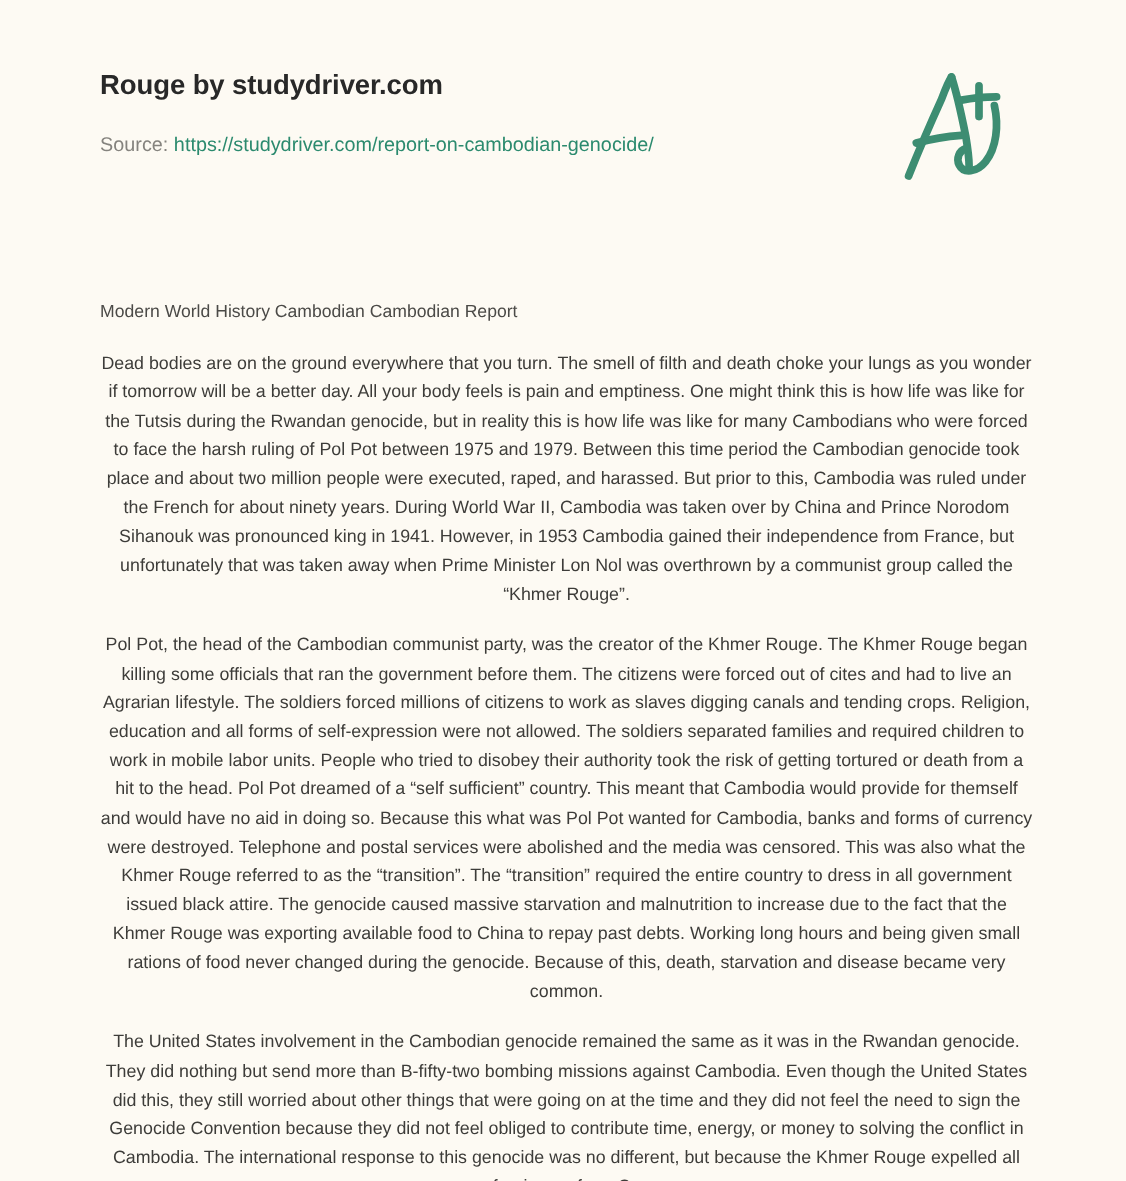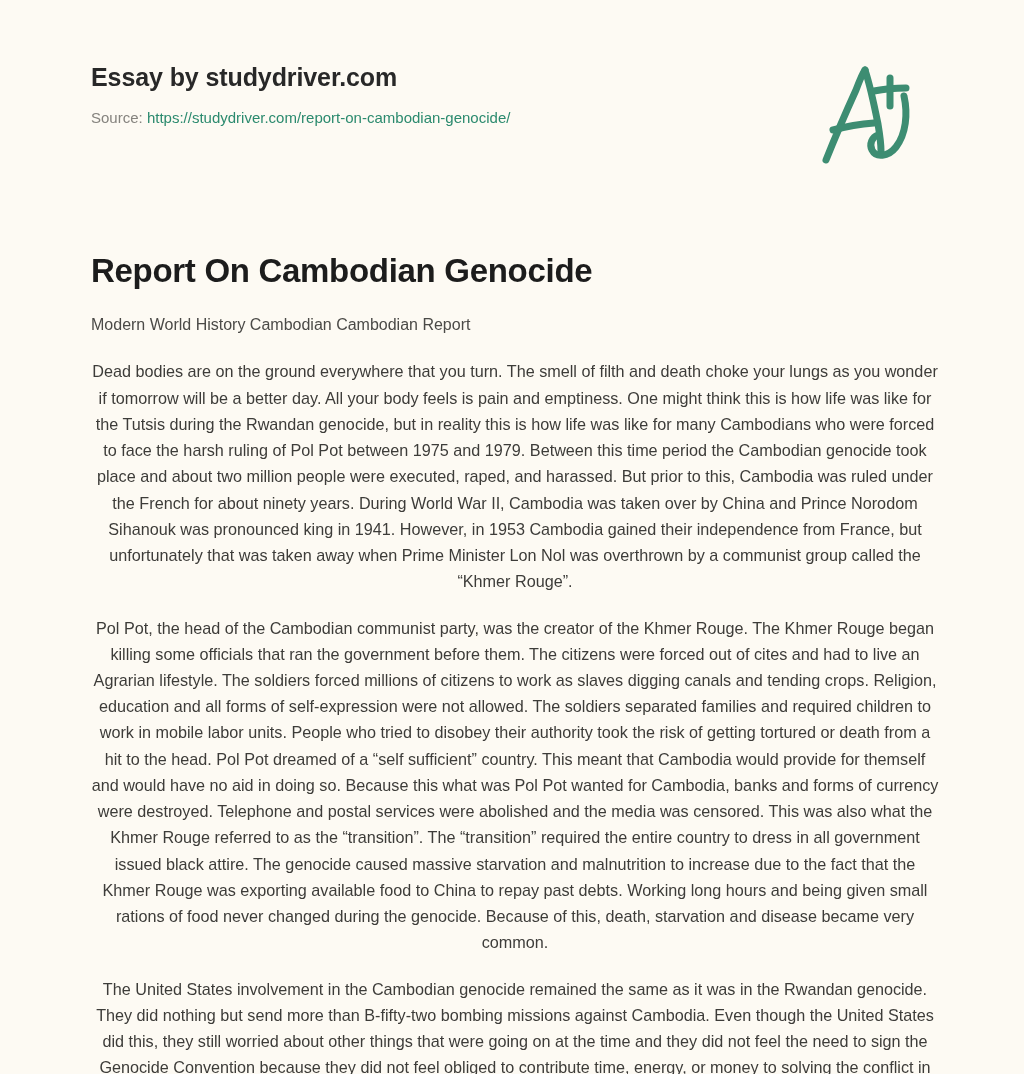--- a/index.html
+++ b/index.html
@@ -36,22 +36,22 @@
   .brand-line {
     font-size: 25px;
     font-weight: bold;
     color: #282828;
     letter-spacing: -0.1px;
     line-height: 1.2;
     margin: 0;
   }
 
   .source-line {
-    margin: 16px 0 0 0;
-    font-size: 15px;
+    margin: 28px 0 0 0;
+    font-size: 18px;
     line-height: 1.3;
     color: #7c7a75;
     white-space: nowrap;
   }
 
   .source-label {
     color: #85837e;
   }
 
   .source-url {
@@ -112,21 +112,21 @@
   .body-copy p:last-child {
     margin-bottom: 0;
   }
 </style>
 </head>
 <body>
 
 <div class="page">
 
   <div class="header">
-    <div class="brand-line">Essay by studydriver.com</div>
+    <div class="brand-line">Rouge by studydriver.com</div>
     <div class="source-line">
       <span class="source-label">Source:</span>
       <a class="source-url" href="#">https://studydriver.com/report-on-cambodian-genocide/</a>
     </div>
   </div>
 
   <div class="logo">
     <svg viewBox="0 0 112 112" xmlns="http://www.w3.org/2000/svg">
       <g fill="none" stroke="#3d8d72" stroke-linecap="round" stroke-linejoin="round">
 
@@ -139,21 +139,20 @@
         <path d="M78 20 C 78 30, 78 40, 78 48" stroke-width="7"></path>
 
         <path d="M62 33 C 72 31, 84 30, 94 30" stroke-width="7"></path>
 
         <path d="M92 38 C 96 56, 94 76, 84 89 C 76 99, 64 100, 60 92 C 57 86, 60 79, 66 77" stroke-width="7"></path>
       </g>
     </svg>
   </div>
 
   <article class="article">
-    <h1 class="article-title">Report On Cambodian Genocide</h1>
     <div class="article-subtitle">Modern World History Cambodian Cambodian Report</div>
     <div class="body-copy">
       <p>Dead bodies are on the ground everywhere that you turn. The smell of filth and death choke your lungs as you wonder if tomorrow will be a better day. All your body feels is pain and emptiness. One might think this is how life was like for the Tutsis during the Rwandan genocide, but in reality this is how life was like for many Cambodians who were forced to face the harsh ruling of Pol Pot between 1975 and 1979. Between this time period the Cambodian genocide took place and about two million people were executed, raped, and harassed. But prior to this, Cambodia was ruled under the French for about ninety years. During World War II, Cambodia was taken over by China and Prince Norodom Sihanouk was pronounced king in 1941. However, in 1953 Cambodia gained their independence from France, but unfortunately that was taken away when Prime Minister Lon Nol was overthrown by a communist group called the “Khmer Rouge”.</p>
       <p>Pol Pot, the head of the Cambodian communist party, was the creator of the Khmer Rouge. The Khmer Rouge began killing some officials that ran the government before them. The citizens were forced out of cites and had to live an Agrarian lifestyle. The soldiers forced millions of citizens to work as slaves digging canals and tending crops. Religion, education and all forms of self-expression were not allowed. The soldiers separated families and required children to work in mobile labor units. People who tried to disobey their authority took the risk of getting tortured or death from a hit to the head.  Pol Pot dreamed of a “self sufficient” country. This meant that Cambodia would provide for themself and would have no aid in doing so. Because this what was Pol Pot wanted for Cambodia, banks and forms of currency were destroyed. Telephone and postal services were abolished and the media was censored. This was also what the Khmer Rouge referred to as the “transition”. The “transition” required the entire country to dress in all government issued black attire. The genocide caused massive starvation and malnutrition to increase due to the fact that the Khmer Rouge was exporting available food to China to repay past debts. Working long hours and being given small rations of food never changed during the genocide. Because of this, death, starvation and disease became very common.</p>
       <p>The United States involvement in the Cambodian genocide remained the same as it was in the Rwandan genocide. They did nothing but send more than B-fifty-two bombing missions against Cambodia. Even though the United States did this, they still worried about other things that were going on at the time and they did not feel the need to sign the Genocide Convention because they did not feel obliged to contribute time, energy, or money to solving the conflict in Cambodia. The international response to this genocide was no different, but because the Khmer Rouge expelled all foreigners from Ca</p>
     </div>
   </article>
 
 </div>
 

